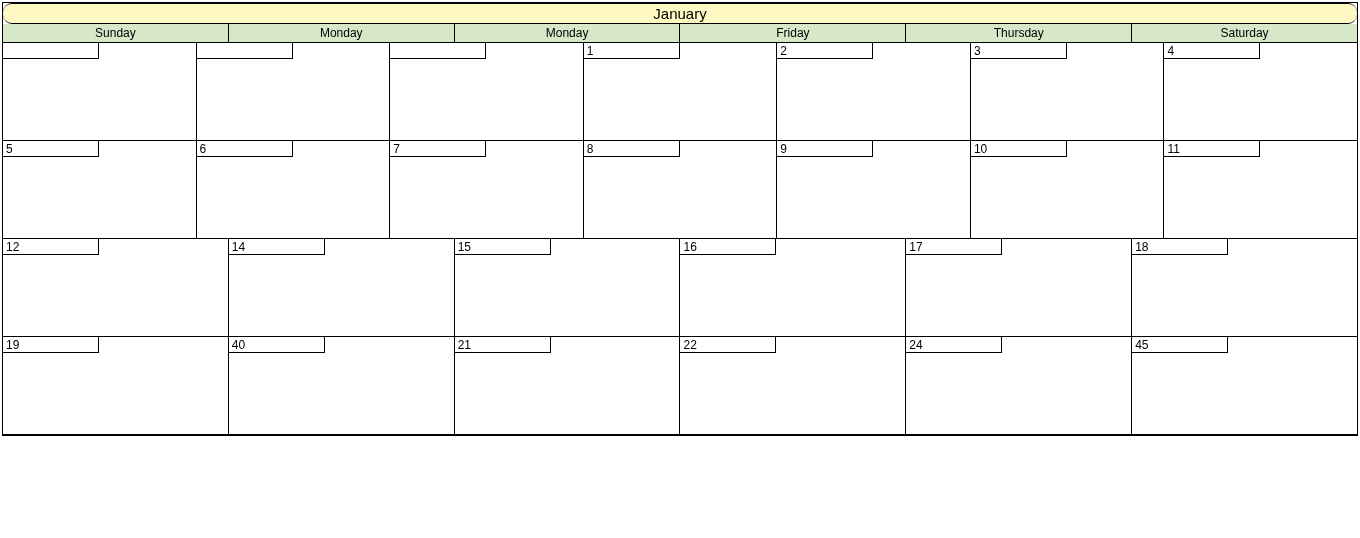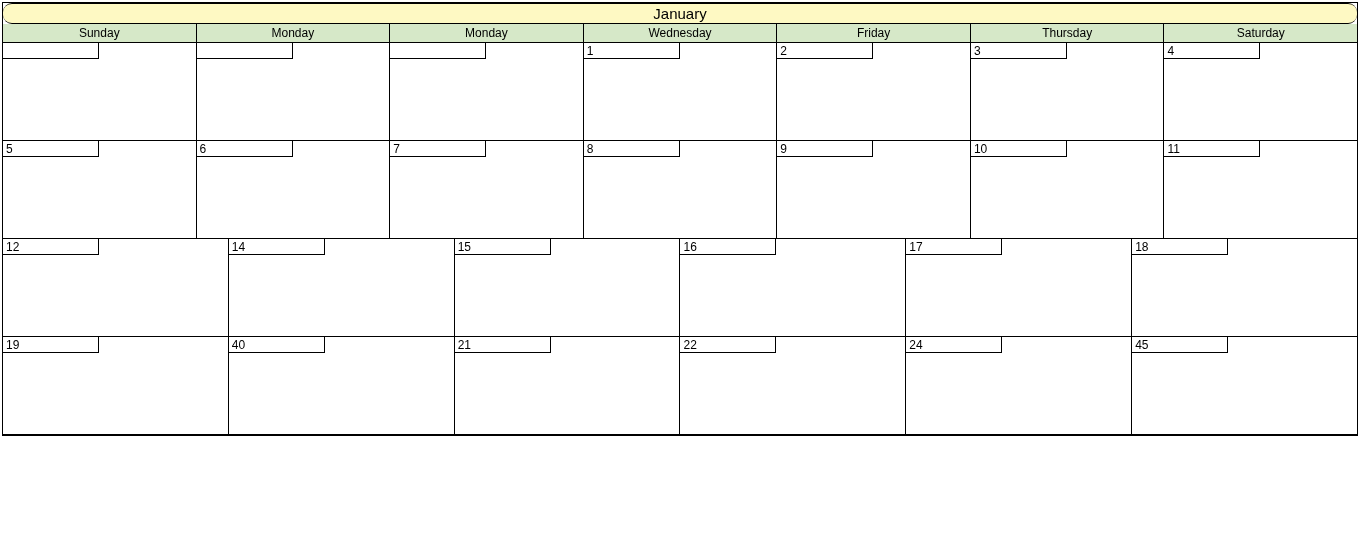--- a/index.html
+++ b/index.html
@@ -76,21 +76,20 @@
 </head>
 <body>
 
 <div class="calendar">
   <div class="month-header">January</div>
 
   <div class="weekday-row">
     <div class="weekday-cell">Sunday</div>
     <div class="weekday-cell">Monday</div>
     <div class="weekday-cell">Monday</div>
-    <div class="weekday-cell">Wednesday</div>
     <div class="weekday-cell">Friday</div>
     <div class="weekday-cell">Thursday</div>
     <div class="weekday-cell">Saturday</div>
   </div>
 
   <div class="grid">
     <div class="week-row">
       <div class="day-cell">
           <div class="date-box"></div>
         </div>

